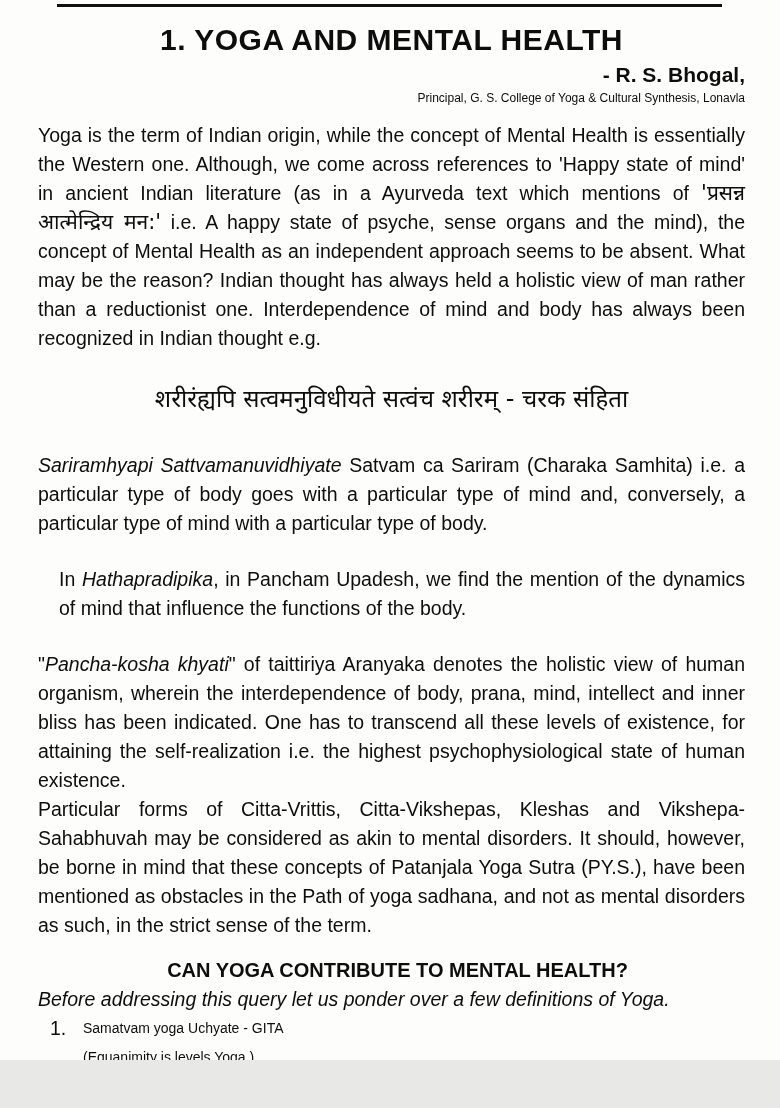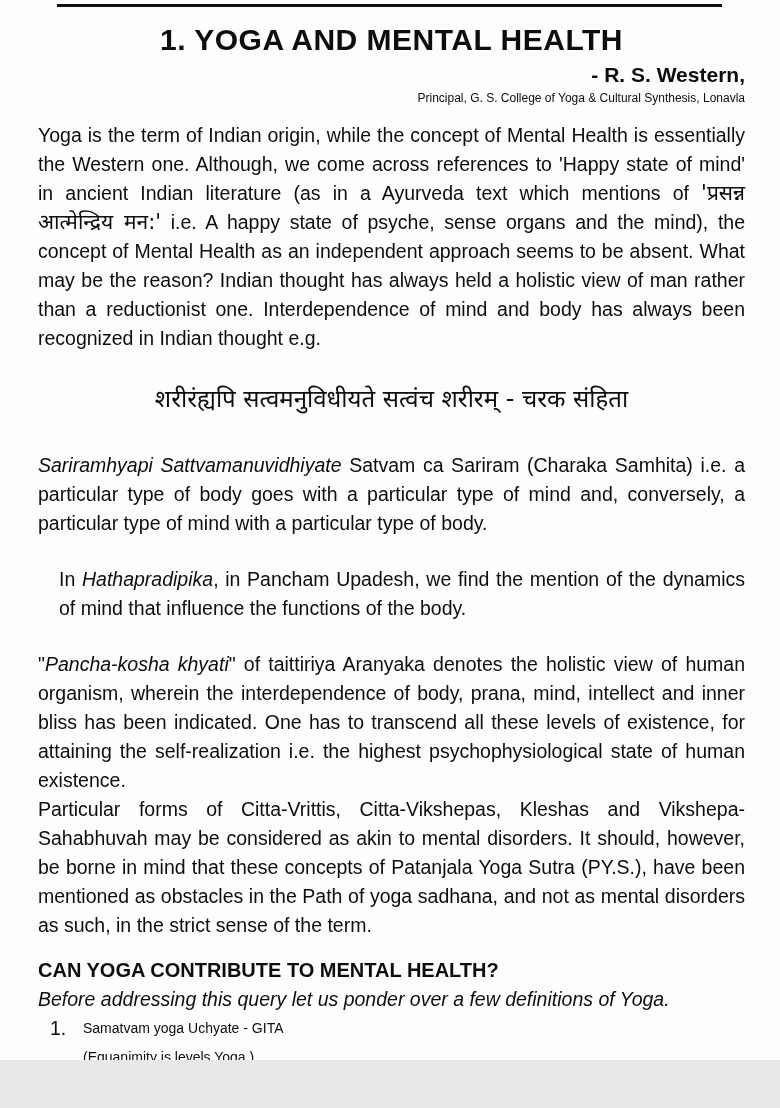--- a/index.html
+++ b/index.html
@@ -70,22 +70,22 @@
   }
   .p2 { margin-top: 0; }
   .p3 { margin-top: 27px; margin-left: 21px; }
   .p4 { margin-top: 27px; }
   .p5 { margin-top: 0; }
   .italic { font-style: italic; }
   .section-heading {
     font-weight: bold;
     font-size: 20px;
     line-height: 29px;
-    margin: 16px 0 0 0;
-    text-align: left;
+    margin: 16px 0 0 12px;
+    text-align: center;
   }
   .section-intro {
     margin: 0;
     font-style: italic;
   }
   .num-list { margin: 0; }
   .list-item {
     display: flex;
     align-items: flex-start;
   }
@@ -126,21 +126,21 @@
 <body>
 
 <div class="page">
 
   <div class="rule-top"></div>
 
   <div class="content">
 
     <h1 class="title">1. YOGA AND MENTAL HEALTH</h1>
 
-    <p class="byline">- R. S. Western,</p>
+    <p class="byline">- R. S. Bhogal,</p>
 
     <p class="affiliation">Principal, G. S. College of Yoga &amp; Cultural Synthesis, Lonavla</p>
 
     <p class="body-text p1"><span>Yoga is the term of Indian origin, while the concept of Mental Health is essentially the Western one. Although, we come across references to 'Happy state of mind' in ancient Indian literature (as in a Ayurveda text which mentions of </span><span class="devanagari">'प्रसन्न आत्मेन्द्रिय मन:'</span><span> i.e. A happy state of psyche, sense organs and the mind), the concept of Mental Health as an independent approach seems to be absent. What may be the reason? Indian thought has always held a holistic view of man rather than a reductionist one. Interdependence of mind and body has always been recognized in Indian thought e.g.</span></p>
 
     <p class="sanskrit-quote">शरीरंह्यपि सत्वमनुविधीयते सत्वंच शरीरम् - चरक संहिता</p>
 
     <p class="body-text p2"><span class="italic">Sariramhyapi Sattvamanuvidhiyate</span><span> Satvam ca Sariram (Charaka Samhita) i.e. a particular type of body goes with a particular type of mind and, conversely, a particular type of mind with a particular type of body.</span></p>
 
     <p class="body-text p3"><span>In </span><span class="italic">Hathapradipika</span><span>, in Pancham Upadesh, we find the mention of the dynamics of mind that influence the functions of the body.</span></p>

